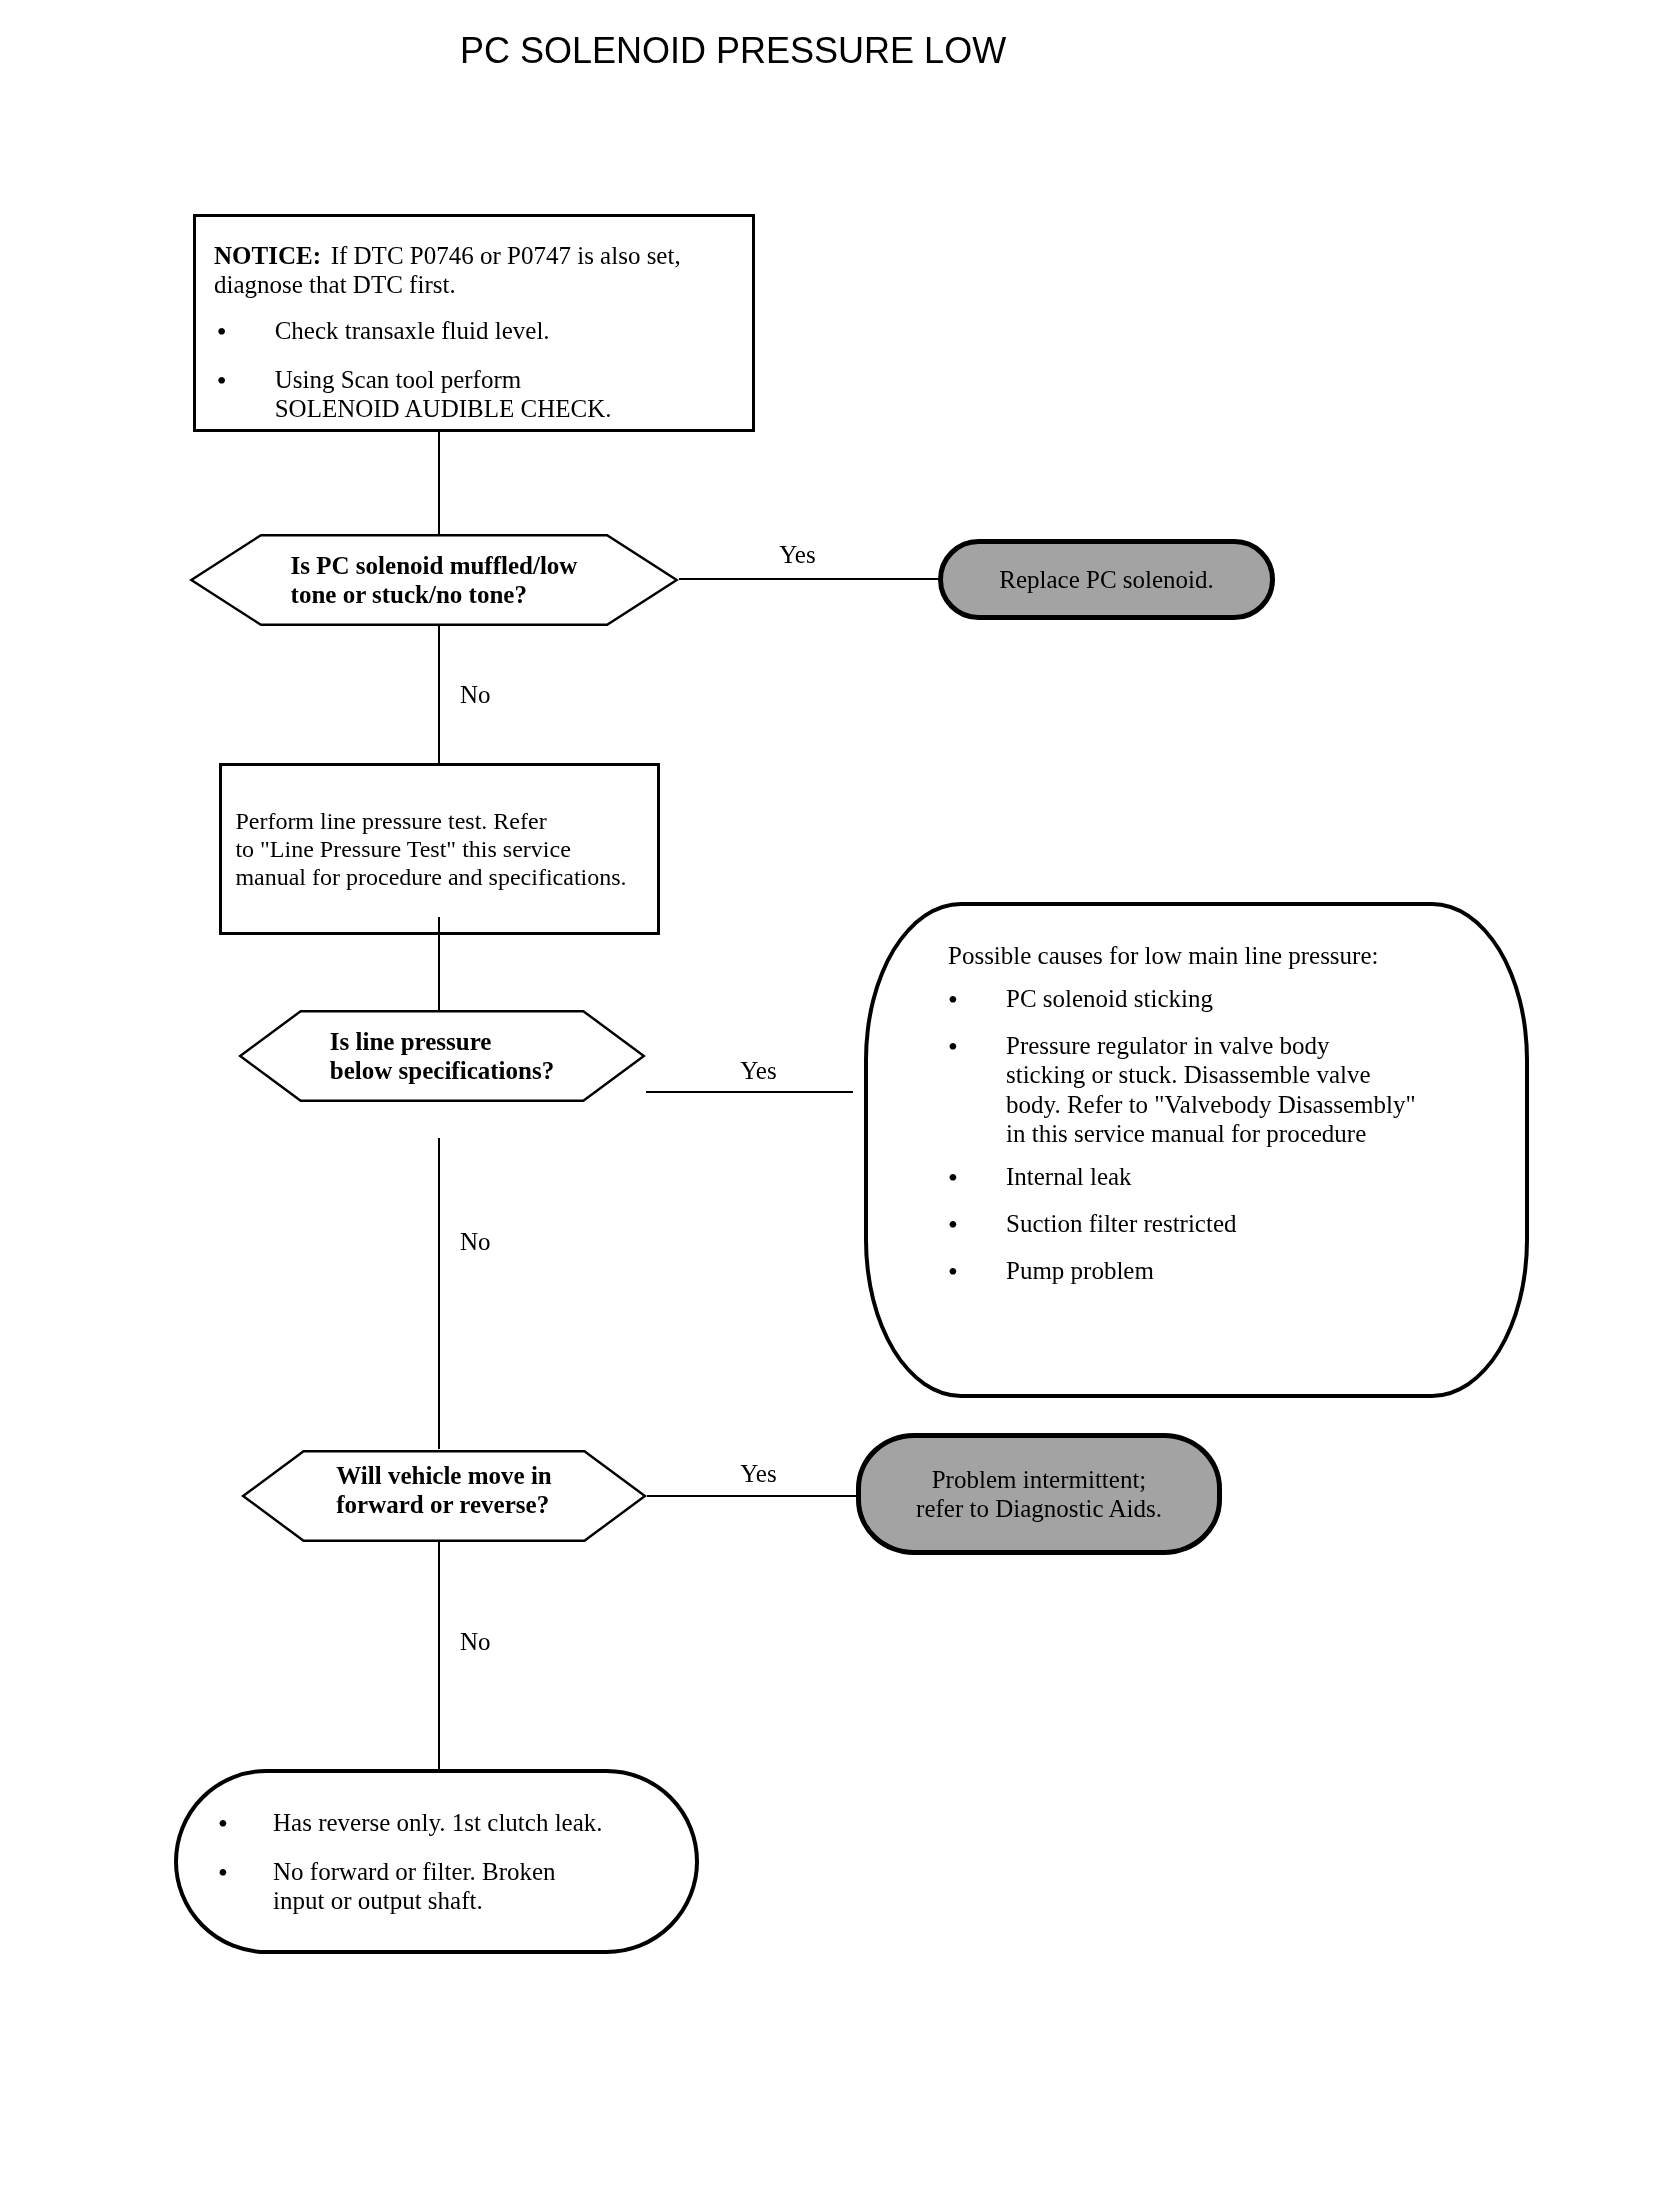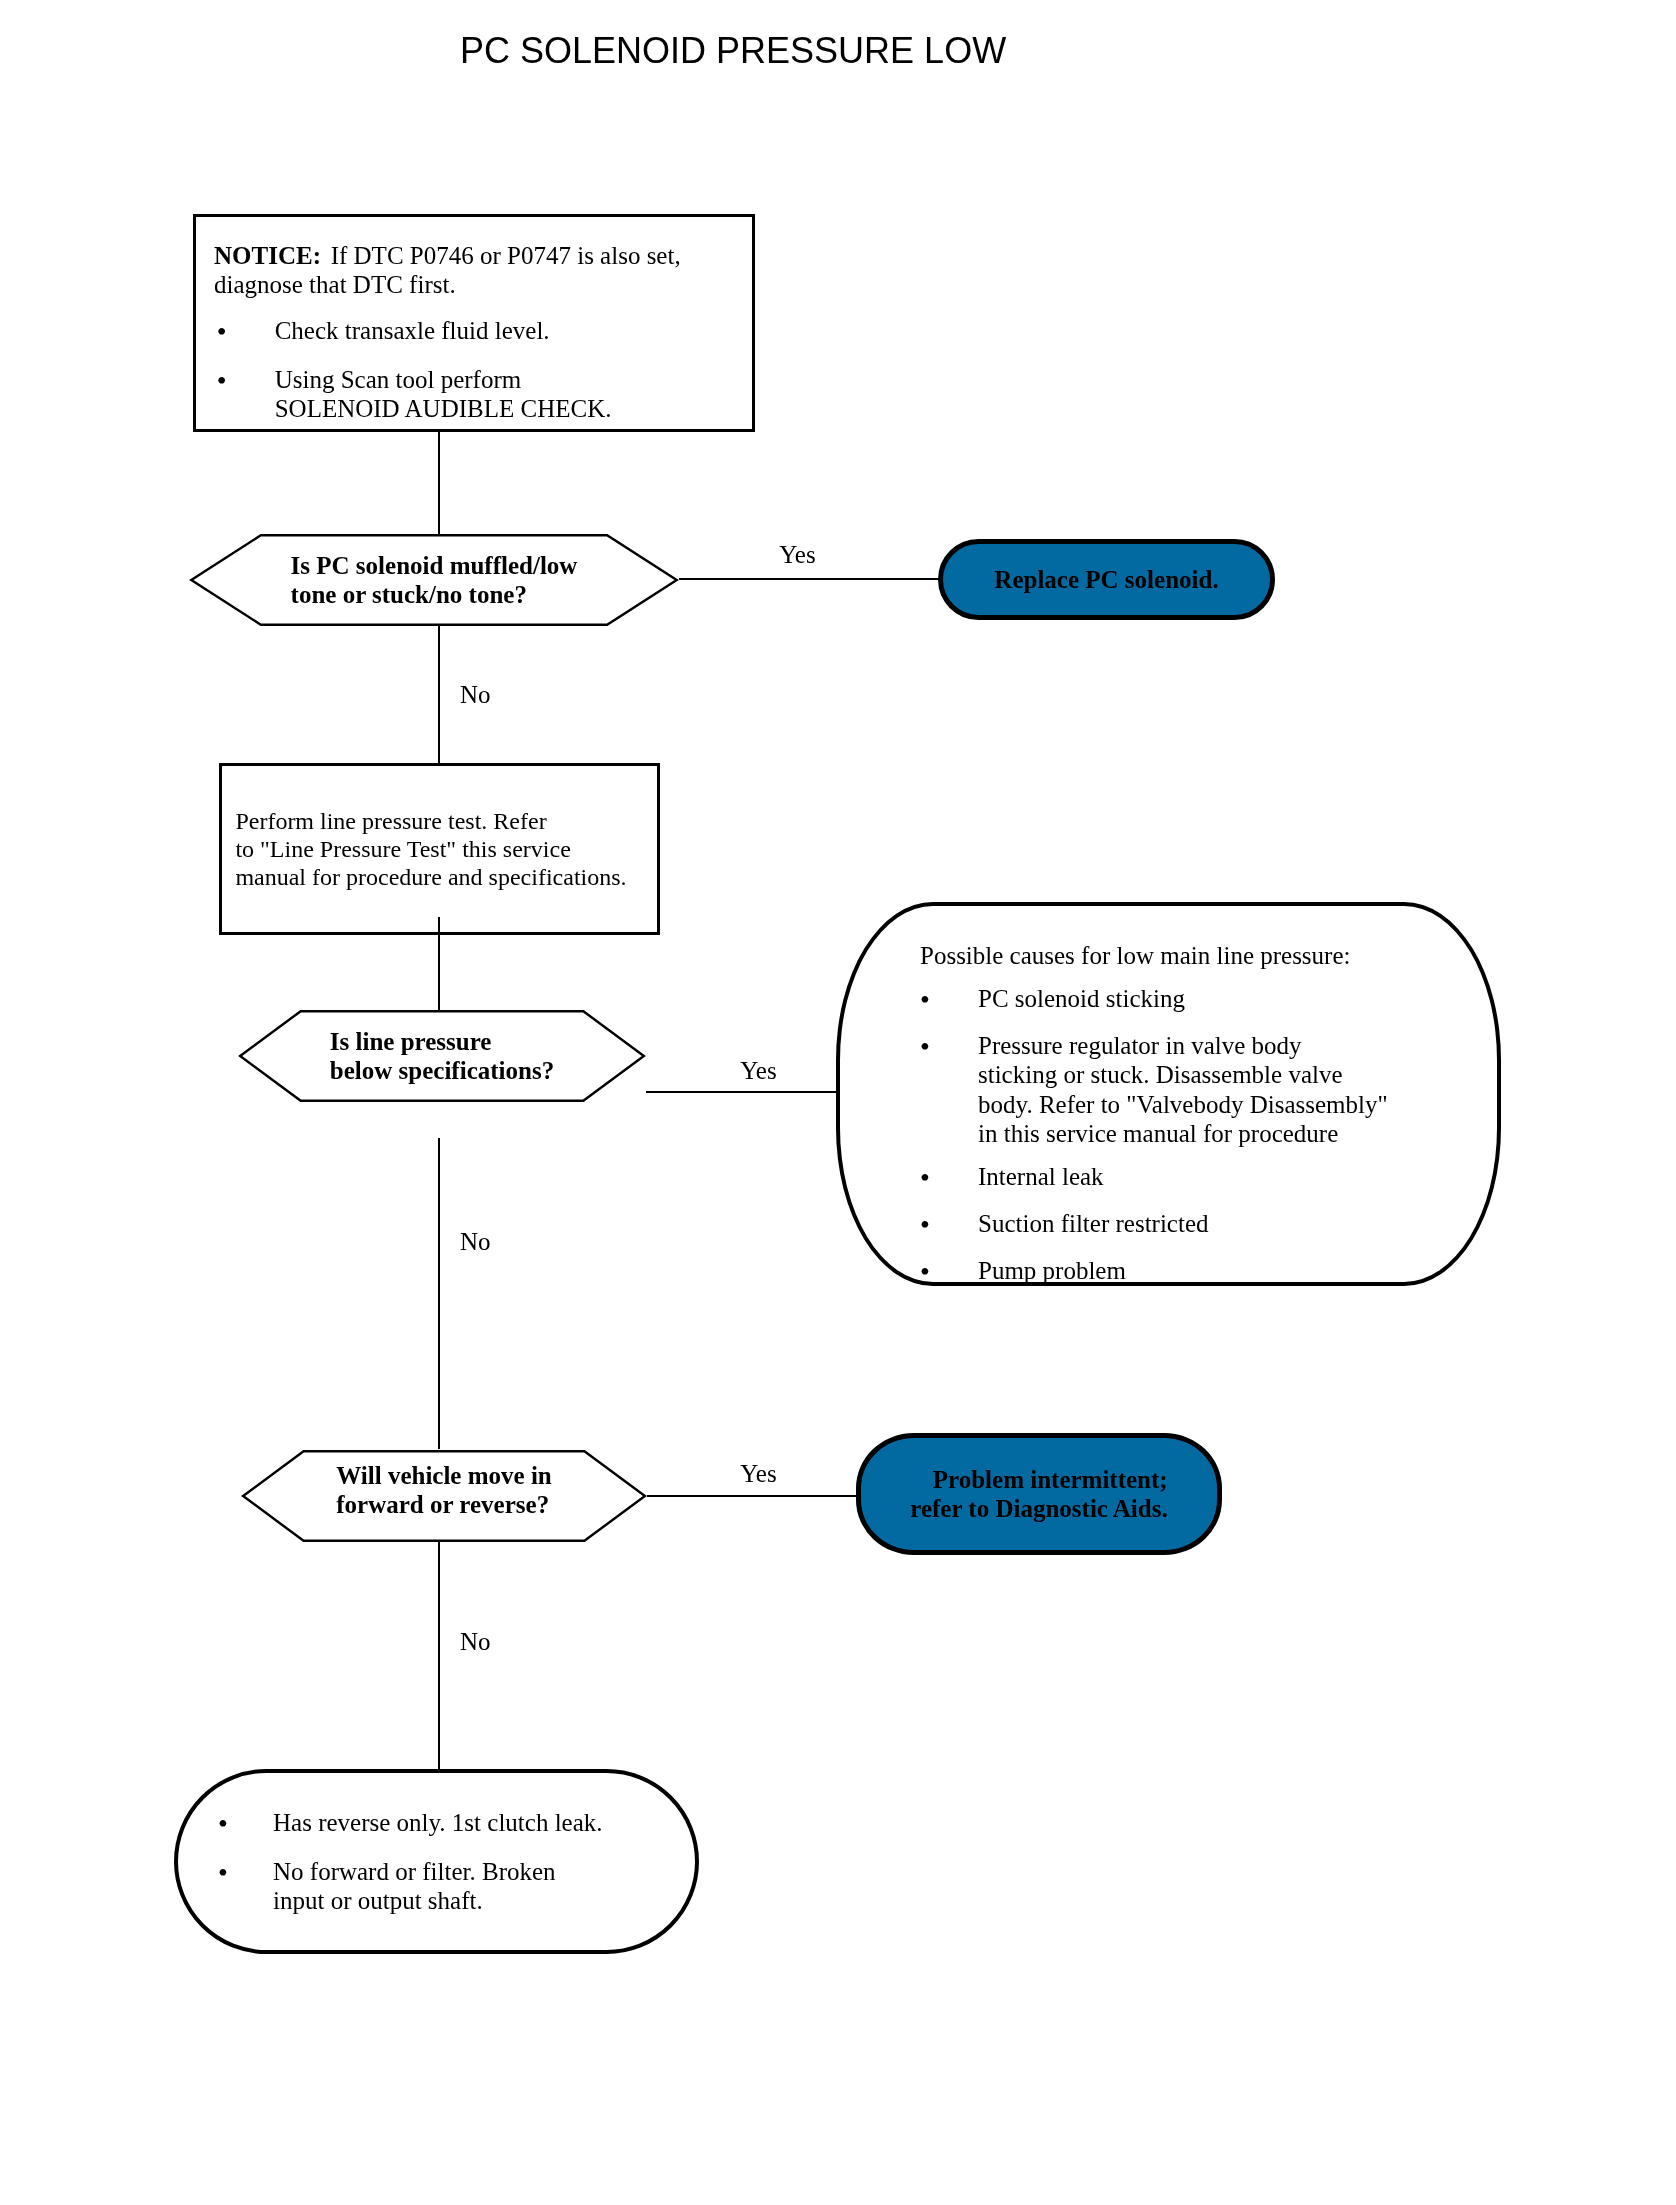--- a/index.html
+++ b/index.html
@@ -12,21 +12,21 @@
   .title{
     font-family:"Liberation Sans", sans-serif;font-size:36px;line-height:1;
     white-space:nowrap;letter-spacing:0;
   }
   .rect{box-sizing:border-box;border:3.6px solid #000;background:#fff;}
   .vline{width:1.8px;background:#000;}
   .hline{height:1.8px;background:#000;}
   .hex{background:transparent;}
   .hex svg{display:block;position:absolute;left:0;top:0;}
   .hex-text{position:absolute;inset:0;display:flex;align-items:center;justify-content:center;text-align:left;font-weight:bold;}
-  .oval{box-sizing:border-box;border:5.5px solid #000;background:#0369a1;display:flex;align-items:center;justify-content:center;text-align:right;font-weight:bold;}
+  .oval{box-sizing:border-box;border:5.5px solid #000;background:#a3a3a3;display:flex;align-items:center;justify-content:center;text-align:center;}
   .bigbox{box-sizing:border-box;border:4.3px solid #000;border-radius:97px / 158px;background:#fff;padding:35px 18px 0 0;}
   .stadium{box-sizing:border-box;border:4.9px solid #000;border-radius:93px;background:#fff;display:flex;flex-direction:column;justify-content:center;}
   .edge-label{font-size:25px;}
   .bullet-row{display:grid;}
   .bullet-marker{font-size:28px;}
   .notice-pad{padding:24px 11px 0 0;}
   .notice-para{padding-left:18px;}
   .notice-para .lbl{font-weight:bold;margin-right:9.7px;}
   .notice-row{grid-template-columns:58px 1fr;padding-left:20.7px;margin-top:16.4px;}
   .process-text{display:flex;align-items:center;height:100%;padding-left:13.4px;box-sizing:border-box;font-size:24px;}
@@ -88,21 +88,21 @@
   <svg width="408" height="92" viewBox="0 0 671 152">
     <polygon points="2,76 102,2 569,2 669,76 569,150 102,150" fill="#ffffff" stroke="#000000" stroke-width="4"></polygon>
   </svg>
   <div class="hex-text pre">Is line pressure
 below specifications?</div>
 </div>
 
 <div class="abs hline" style="left:646px;top:1091px;width:207px;"></div>
 <div class="abs edge-label" style="left:722px;top:1056px;width:73px;text-align:center;">Yes</div>
 
-<div class="abs bigbox" style="left:836px;top:902px;width:665px;height:384px;">
+<div class="abs bigbox" style="left:864px;top:902px;width:665px;height:496px;">
   <div class="causes-heading">Possible causes for low main line pressure:</div>
   <div class="bullet-row causes-row">
     <span class="bullet-marker">•</span>
     <span class="pre">PC solenoid sticking</span>
   </div>
   <div class="bullet-row causes-row">
     <span class="bullet-marker">•</span>
     <span class="pre">Pressure regulator in valve body
 sticking or stuck. Disassemble valve
 body. Refer to "Valvebody Disassembly"

